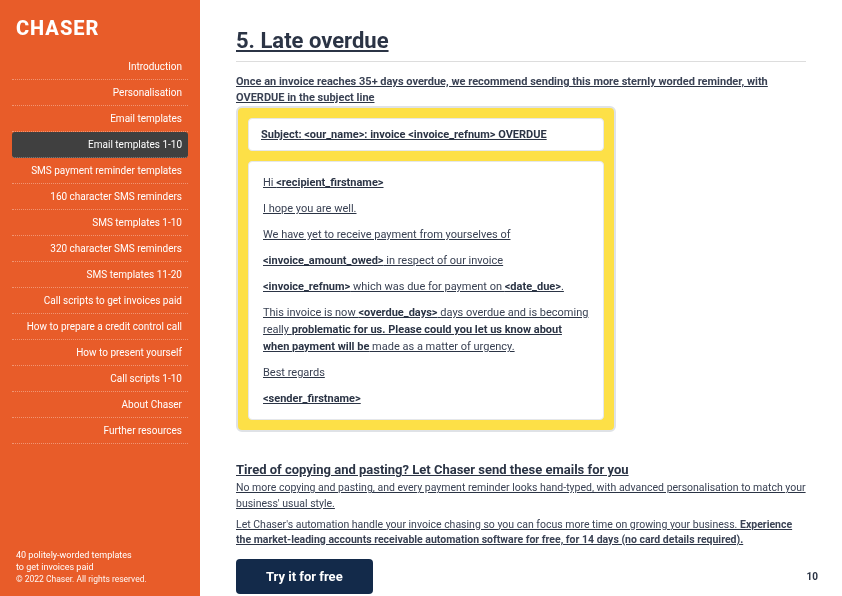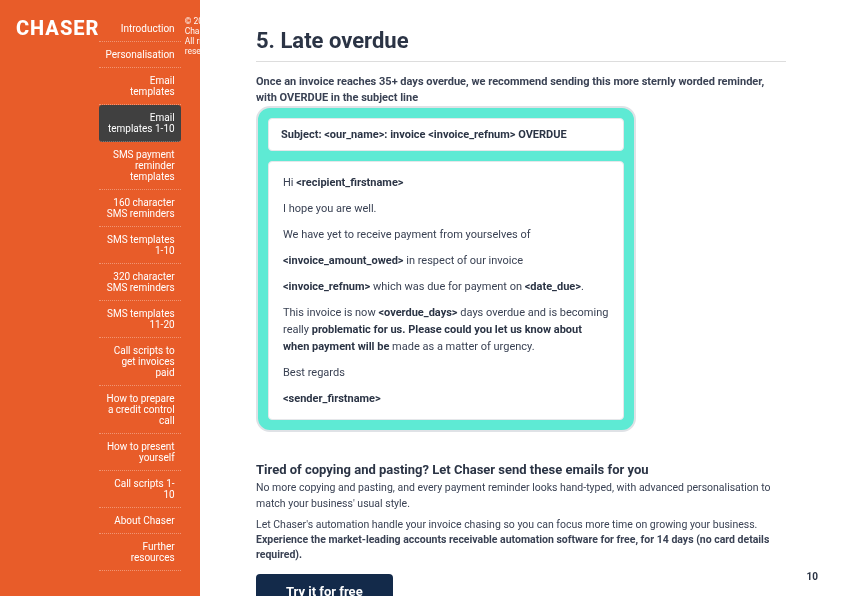--- a/index.html
+++ b/index.html
@@ -10,21 +10,21 @@
       background: #fff;
       display: flex;
       overflow: hidden;
     }
     .sidebar {
       width: 200px;
       background: #e85c29;
       color: #fff;
       padding: 16px 12px 12px;
       display: flex;
-      flex-direction: row;
+      flex-direction: column;
       font-size: 10px;
     }
     .logo {
       font-weight: 800;
       font-size: 20px;
       letter-spacing: 1px;
       margin-bottom: 14px;
       padding-left: 4px;
     }
     .nav {
@@ -49,44 +49,45 @@
       padding-left: 4px;
     }
     .copyright {
       font-size: 8.5px;
       margin-top: 0;
       padding-left: 4px;
       opacity: 0.95;
     }
     .main {
       flex: 1;
-      padding: 28px 56px 18px;
+      padding: 28px 36px 18px;
       color: #2b3445;
       position: relative;
       overflow: hidden;
+      text-decoration: underline;
     }
     .title {
       font-size: 22px;
       font-weight: 700;
       color: #2b3445;
       padding-bottom: 8px;
       border-bottom: 1px solid #ddd;
       margin-bottom: 12px;
     }
     .intro {
       font-size: 11px;
       font-weight: 700;
       color: #3a4254;
       line-height: 1.45;
     }
     .template-card {
       border: 2px solid #dfe2e6;
-      border-radius: 14px;
+      border-radius: 6px;
       padding: 10px;
-      background: #5eead4;
+      background: #fde047;
       margin-bottom: 30px;
       width: 380px;
     }
     .subject-bar {
       background: #fff;
       border: 1px solid #e5e7ea;
       border-radius: 4px;
       padding: 9px 12px;
       font-size: 11px;
       margin-bottom: 10px;
@@ -143,20 +144,24 @@
       <li>SMS templates 1-10</li>
       <li>320 character SMS reminders</li>
       <li>SMS templates 11-20</li>
       <li>Call scripts to get invoices paid</li>
       <li>How to prepare a credit control call</li>
       <li>How to present yourself</li>
       <li>Call scripts 1-10</li>
       <li>About Chaser</li>
       <li>Further resources</li>
     </ul>
+  <div class="footer-note">
+    <span>40 politely-worded templates</span><br>
+    <span>to get invoices paid</span>
+  </div>
   <div class="copyright">© 2022 Chaser. All rights reserved.</div>
 </aside>
 
 <main class="main">
   <h1 class="title">5. Late overdue</h1>
   <p class="intro">Once an invoice reaches 35+ days overdue, we recommend sending this more sternly worded reminder, with OVERDUE in the subject line</p>
 
   <div class="template-card">
     <div class="subject-bar">
       <span>Subject: </span><span>&lt;our_name&gt;: invoice &lt;invoice_refnum&gt; OVERDUE</span>

